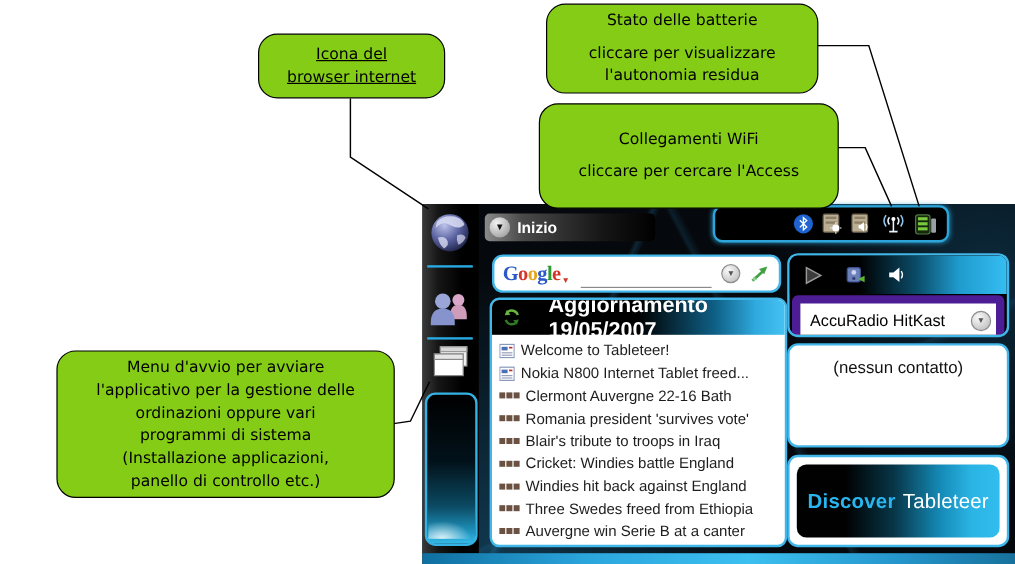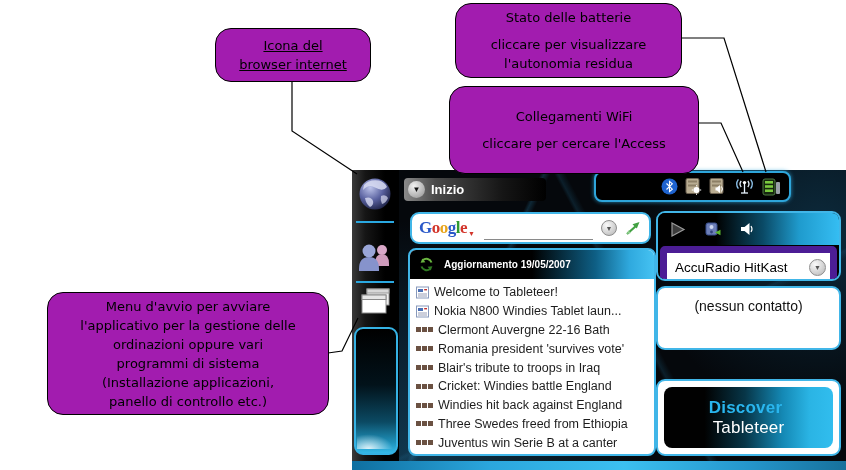--- a/index.html
+++ b/index.html
@@ -1,20 +1,20 @@
 <!DOCTYPE html>
 <html><head>
 <meta charset="utf-8">
 <style>
   html,body{margin:0;padding:0;background:#fff;}
   .page{position:relative;width:846px;height:470px;background:#fff;overflow:hidden;
         font-family:"DejaVu Sans",sans-serif;}
 
   
-  .callout{position:absolute;background:#a21caf;border:1.5px solid #000;border-radius:16px;
+  .callout{position:absolute;background:#84cc16;border:1.5px solid #000;border-radius:16px;
            z-index:10;text-align:center;font-size:13px;line-height:19px;color:#000;
            display:flex;flex-direction:column;justify-content:center;padding:4px 6px;box-sizing:border-box;}
   .callout .gap{height:8px;}
   #connectors{position:absolute;left:0;top:0;z-index:5;pointer-events:none;}
 
   
   .device{position:absolute;left:352px;top:170px;width:494px;height:300px;z-index:1;
           background:
             linear-gradient(115deg, transparent 30%, rgba(46,150,200,.22) 30.6%, transparent 31.6%),
             linear-gradient(62deg, transparent 55%, rgba(46,150,200,.16) 55.6%, transparent 56.8%),
@@ -63,42 +63,42 @@
   .ginput{flex:1;margin:6px 8px 0 10px;border:none;border-bottom:1px solid #8a8a8a;height:14px;
           font-size:12px;outline:none;background:transparent;min-width:20px;}
   .dd{width:16px;height:16px;border-radius:50%;border:1px solid #8e8e8e;box-sizing:border-box;
       background:radial-gradient(circle at 35% 30%,#fafafa,#b5b5b5);
       display:flex;align-items:center;justify-content:center;font-size:7px;color:#555;cursor:pointer;flex:none;}
 
   
   .news{position:absolute;left:56px;top:78px;width:248px;height:208px;border:2px solid #41b6e8;
         border-radius:8px;overflow:hidden;background:#fff;box-sizing:border-box;}
   .news-hd{height:29px;background:linear-gradient(90deg,#000 50%,#0e5f85 76%,#2fa9de 90%,#45c2f2);
-        color:#fff;font-weight:bold;font-size:10px;display:flex;align-items:center;gap:9px;padding-left:8px;}
+        color:#fff;font-weight:bold;font-size:18px;display:flex;align-items:center;gap:22px;padding-left:8px;}
   .news-ls{list-style:none;margin:0;padding:4px 20px 0 6px;}
   .news-ls li{display:flex;align-items:center;gap:5px;height:18.8px;font-size:12.5px;color:#1d1d1d;
         white-space:nowrap;overflow:hidden;cursor:pointer;}
   .bbc{display:inline-flex;gap:1px;flex:none;}
   .bbc i{width:5px;height:5px;background:#6b5142;display:inline-block;}
 
   
   .panel{position:absolute;left:304px;width:185px;border:2px solid #41b6e8;border-radius:9px;
          box-sizing:border-box;overflow:hidden;}
   .radio{top:41px;height:70px;background:#000;}
   .radio-bar{height:32px;display:flex;align-items:center;gap:17px;padding-left:10px;
          background:linear-gradient(90deg,#000 32%,#0a4a66 58%,#1f9bcd 78%,#35bdf2);}
   .radio-sel{margin:1px 2px;background:#fff;border:7px solid #4c1d95;border-radius:5px;height:29px;
          display:flex;align-items:center;padding:0 4px 0 8px;font-size:13.5px;color:#000;}
   .radio-sel .lbl{flex:1;white-space:nowrap;overflow:hidden;}
-  .contacts{top:116px;height:64px;background:#fff;color:#111;font-size:14px;text-align:center;
+  .contacts{top:116px;height:87px;background:#fff;color:#111;font-size:14px;text-align:center;
          padding-top:10px;}
   .bannerbox{top:209px;height:77px;background:#fff;padding:6px;cursor:pointer;}
   .banner-in{height:100%;border-radius:8px;display:flex;align-items:center;justify-content:center;
          font-size:17px;font-weight:bold;letter-spacing:.2px;
-         background:linear-gradient(90deg,#010101 24%,#073648 48%,#1488b4 70%,#2ab4e4 86%,#31bdee);flex-direction:column;}
+         background:linear-gradient(90deg,#010101 24%,#073648 48%,#1488b4 70%,#2ab4e4 86%,#31bdee);}
   .banner-in .w1{color:#29b6ef;margin-right:6px;}
   .banner-in .w2{color:#fff;font-weight:normal;}
 </style>
 </head>
 <body>
 
 <div class="page">
 
   <svg id="connectors" width="846" height="470">
     <polyline points="292,82 292,131 357,174" fill="none" stroke="#000" stroke-width="1.2"></polyline>
@@ -285,21 +285,21 @@
         <li>
           <span style="display:flex;flex:none;">
             <svg width="13" height="13" viewBox="0 0 13 13">
                 <rect x="0.5" y="1" width="12" height="11" fill="#fff" stroke="#8899bb"></rect>
                 <rect x="2" y="3" width="5" height="3" fill="#4a6fb5"></rect>
                 <rect x="8.2" y="3" width="2.8" height="1.4" fill="#c03030"></rect>
                 <rect x="2" y="7.5" width="9" height="1" fill="#9aa0b8"></rect>
                 <rect x="2" y="9.5" width="9" height="1" fill="#9aa0b8"></rect>
               </svg>
           </span>
-          <span>Nokia N800 Windies Tablet laun...</span>
+          <span>Nokia N800 Internet Tablet freed...</span>
         </li>
         <li>
           <span class="bbc">
               <i></i>
               <i></i>
               <i></i>
             </span>
           <span>Clermont Auvergne 22-16 Bath</span>
         </li>
         <li>
@@ -341,21 +341,21 @@
               <i></i>
             </span>
           <span>Three Swedes freed from Ethiopia</span>
         </li>
         <li>
           <span class="bbc">
               <i></i>
               <i></i>
               <i></i>
             </span>
-          <span>Juventus win Serie B at a canter</span>
+          <span>Auvergne win Serie B at a canter</span>
         </li>
       </ul>
     </div>
 
     <div class="panel radio">
       <div class="radio-bar">
         <span style="display:flex;">
           <svg width="19" height="19" viewBox="0 0 19 19">
               <polygon points="4,3 16,9.5 4,16" fill="#3c3c3c" stroke="#9a9a9a" stroke-width="1.2"></polygon>
             </svg>

